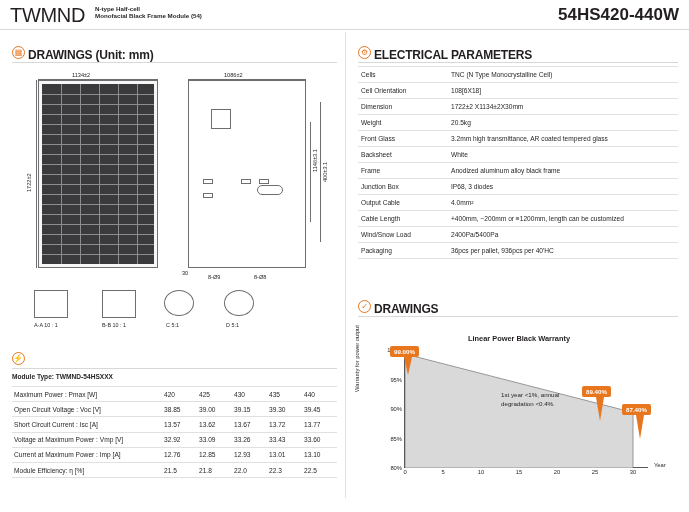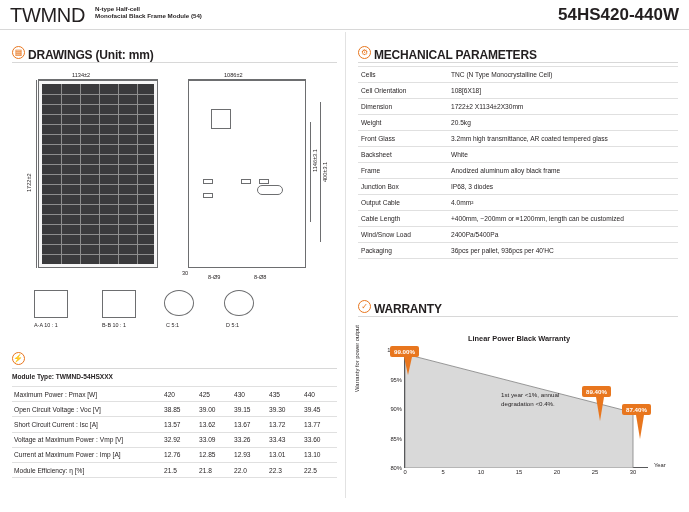--- a/index.html
+++ b/index.html
@@ -227,21 +227,21 @@
           <td class="v">21.8</td>
           <td class="v">22.0</td>
           <td class="v">22.3</td>
           <td class="v">22.5</td>
         </tr>
       </tbody>
     </table>
   </div>
 
   <div class="sect-icon" style="left:358px; top:46px;">⚙</div>
-  <div class="sect-title" style="left:374px; top:48px;">MECHANICAL PARAMETERS</div>
+  <div class="sect-title" style="left:374px; top:48px;">ELECTRICAL PARAMETERS</div>
   <div class="sect-underline" style="left:358px; top:62px; width:320px;"></div>
 
   <div class="mech">
     <table class="mt">
       <tbody>
         <tr>
           <td class="k">Cells</td>
           <td>TNC (N Type Monocrystalline Cell)</td>
         </tr>
         <tr>
@@ -286,21 +286,21 @@
         </tr>
         <tr>
           <td class="k">Packaging</td>
           <td>36pcs per pallet, 936pcs per 40'HC</td>
         </tr>
       </tbody>
     </table>
   </div>
 
   <div class="sect-icon" style="left:358px; top:300px;">✓</div>
-  <div class="sect-title" style="left:374px; top:302px;">WARRANTY</div>
+  <div class="sect-title" style="left:374px; top:302px;">DRAWINGS</div>
   <div class="sect-underline" style="left:358px; top:316px; width:320px;"></div>
 
   <div class="warr">
     <div class="chart-title">Linear Power Black Warranty</div>
 
     <div class="ylab">Warranty for power output</div>
     <div class="xlab">Year</div>
 
     <div class="plot">
 

